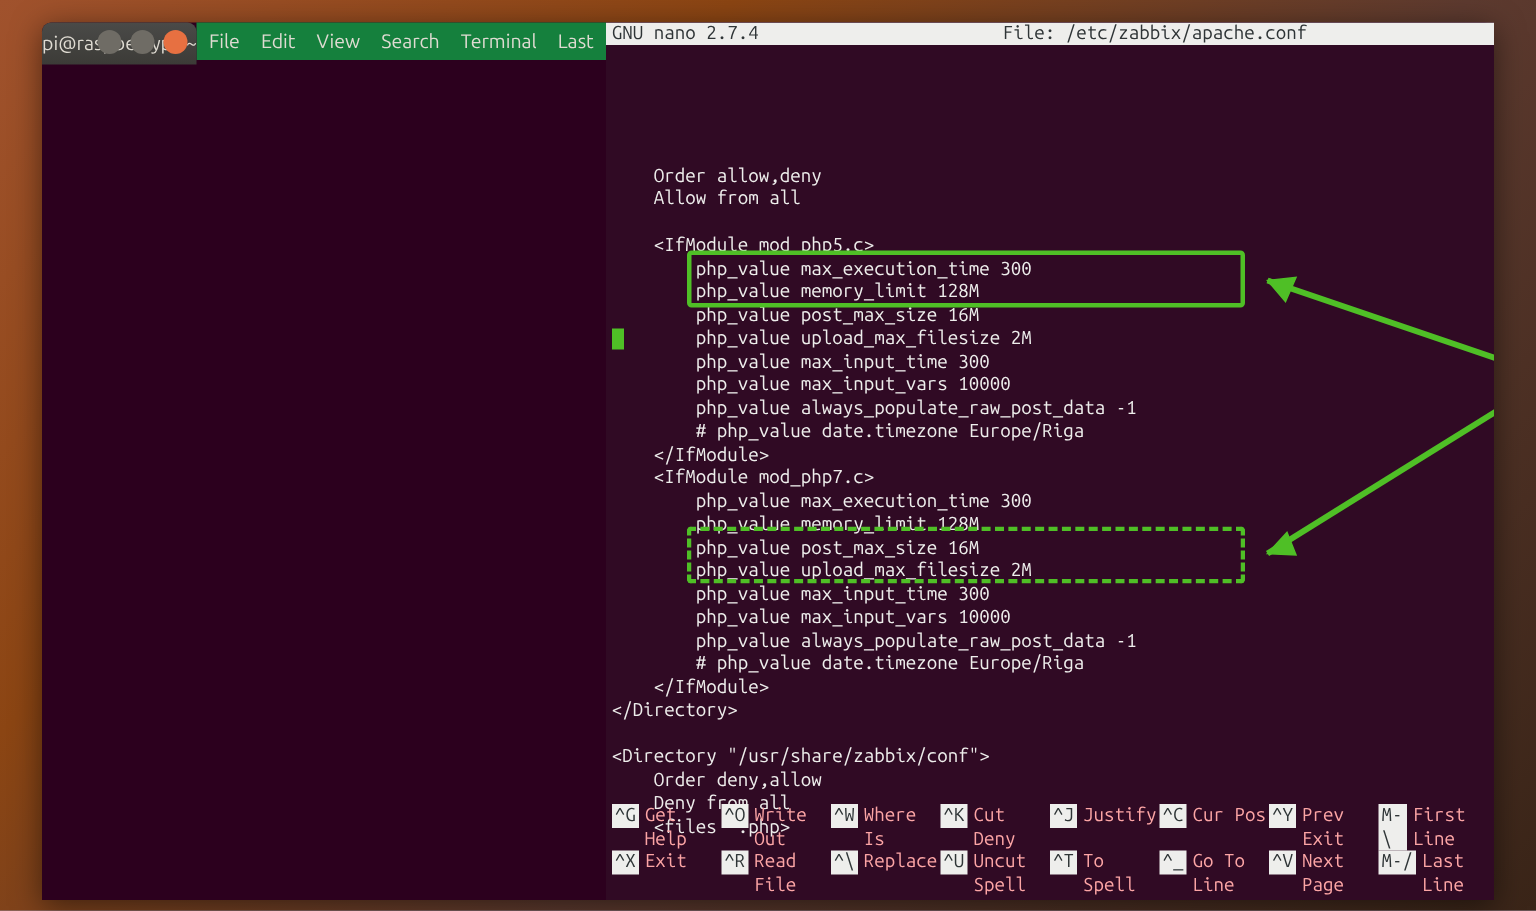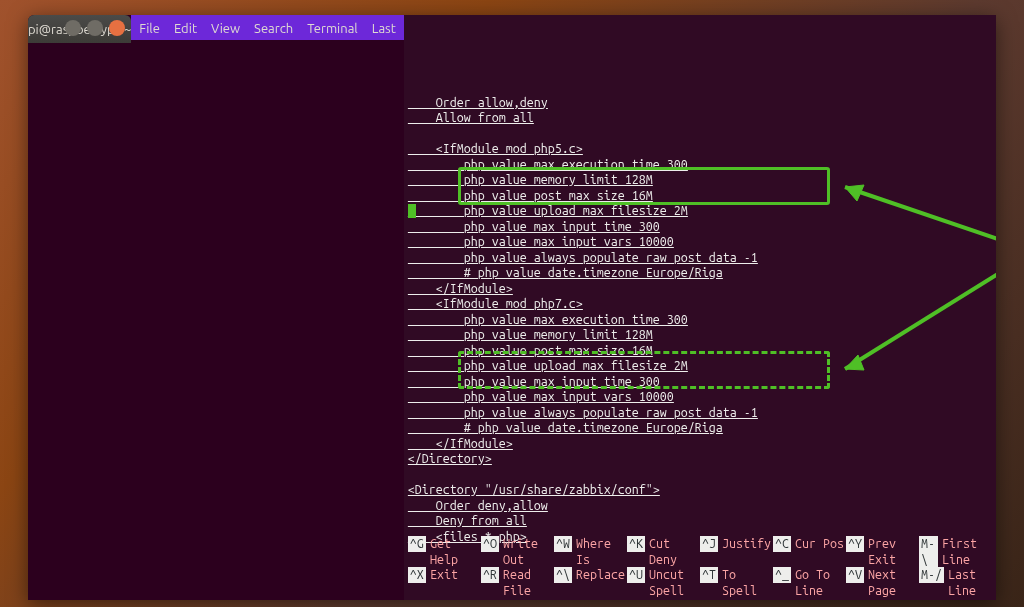--- a/index.html
+++ b/index.html
@@ -48,21 +48,21 @@
     display: flex;
     align-items: center;
     justify-content: center;
     font-size: 10px;
   }
   .wc.min { background: #6f6c65; }
   .wc.max { background: #6f6c65; }
   .wc.close { background: #e77041; }
   .menubar {
     height: 25px;
-    background: #6d28d9;
+    background: #15803d;
     display: flex;
     align-items: center;
     padding: 0 8px;
     gap: 14px;
     font-family: "Ubuntu", sans-serif;
     font-size: 13px;
     color: #dfdbd2;
   }
   .menubar span { cursor: default; }
   .terminal-area {
@@ -85,21 +85,21 @@
   }
   .nano-header .left { flex: 0 0 auto; width: 140px; }
   .nano-header .center { flex: 1; text-align: center; }
   .content {
     padding: 2px 4px 0 4px;
     white-space: pre;
     font-family: "Ubuntu Mono", monospace;
     color: #eeeeec;
     position: relative;
   }
-  .content .line { height: 15.5px; text-decoration: underline; }
+  .content .line { height: 15.5px; }
   .highlight-box1 {
     position: absolute;
     left: 54px;
     top: 152px;
     width: 372px;
     height: 38px;
     border: 3px solid #4fbf26;
     border-radius: 3px;
     pointer-events: none;
     z-index: 5;
@@ -164,20 +164,24 @@
   <div class="menubar">
     <span>File</span>
     <span>Edit</span>
     <span>View</span>
     <span>Search</span>
     <span>Terminal</span>
     <span>Last</span>
   </div>
 
   <div class="terminal-area">
+    <div class="nano-header">
+      <span class="left">GNU nano 2.7.4</span>
+      <span class="center">File: /etc/zabbix/apache.conf</span>
+    </div>
 
     <div class="content" id="content-lines">
       
       
     <div class="line"></div><div class="line">    Order allow,deny</div><div class="line">    Allow from all</div><div class="line"></div><div class="line">    &lt;IfModule mod_php5.c&gt;</div><div class="line">        php_value max_execution_time 300</div><div class="line">        php_value memory_limit 128M</div><div class="line">        php_value post_max_size 16M</div><div class="line">        php_value upload_max_filesize 2M</div><div class="line">        php_value max_input_time 300</div><div class="line">        php_value max_input_vars 10000</div><div class="line">        php_value always_populate_raw_post_data -1</div><div class="line">        # php_value date.timezone Europe/Riga</div><div class="line">    &lt;/IfModule&gt;</div><div class="line">    &lt;IfModule mod_php7.c&gt;</div><div class="line">        php_value max_execution_time 300</div><div class="line">        php_value memory_limit 128M</div><div class="line">        php_value post_max_size 16M</div><div class="line">        php_value upload_max_filesize 2M</div><div class="line">        php_value max_input_time 300</div><div class="line">        php_value max_input_vars 10000</div><div class="line">        php_value always_populate_raw_post_data -1</div><div class="line">        # php_value date.timezone Europe/Riga</div><div class="line">    &lt;/IfModule&gt;</div><div class="line">&lt;/Directory&gt;</div><div class="line"></div><div class="line">&lt;Directory "/usr/share/zabbix/conf"&gt;</div><div class="line">    Order deny,allow</div><div class="line">    Deny from all</div><div class="line">    &lt;files *.php&gt;</div><span class="cursor" style="position:absolute; left:4px; top:189px;"></span></div>
 
     <div class="highlight-box1"></div>
     <div class="highlight-box2"></div>
 
     <svg class="arrow" style="left:426px; top:160px; width:220px; height:80px;">

